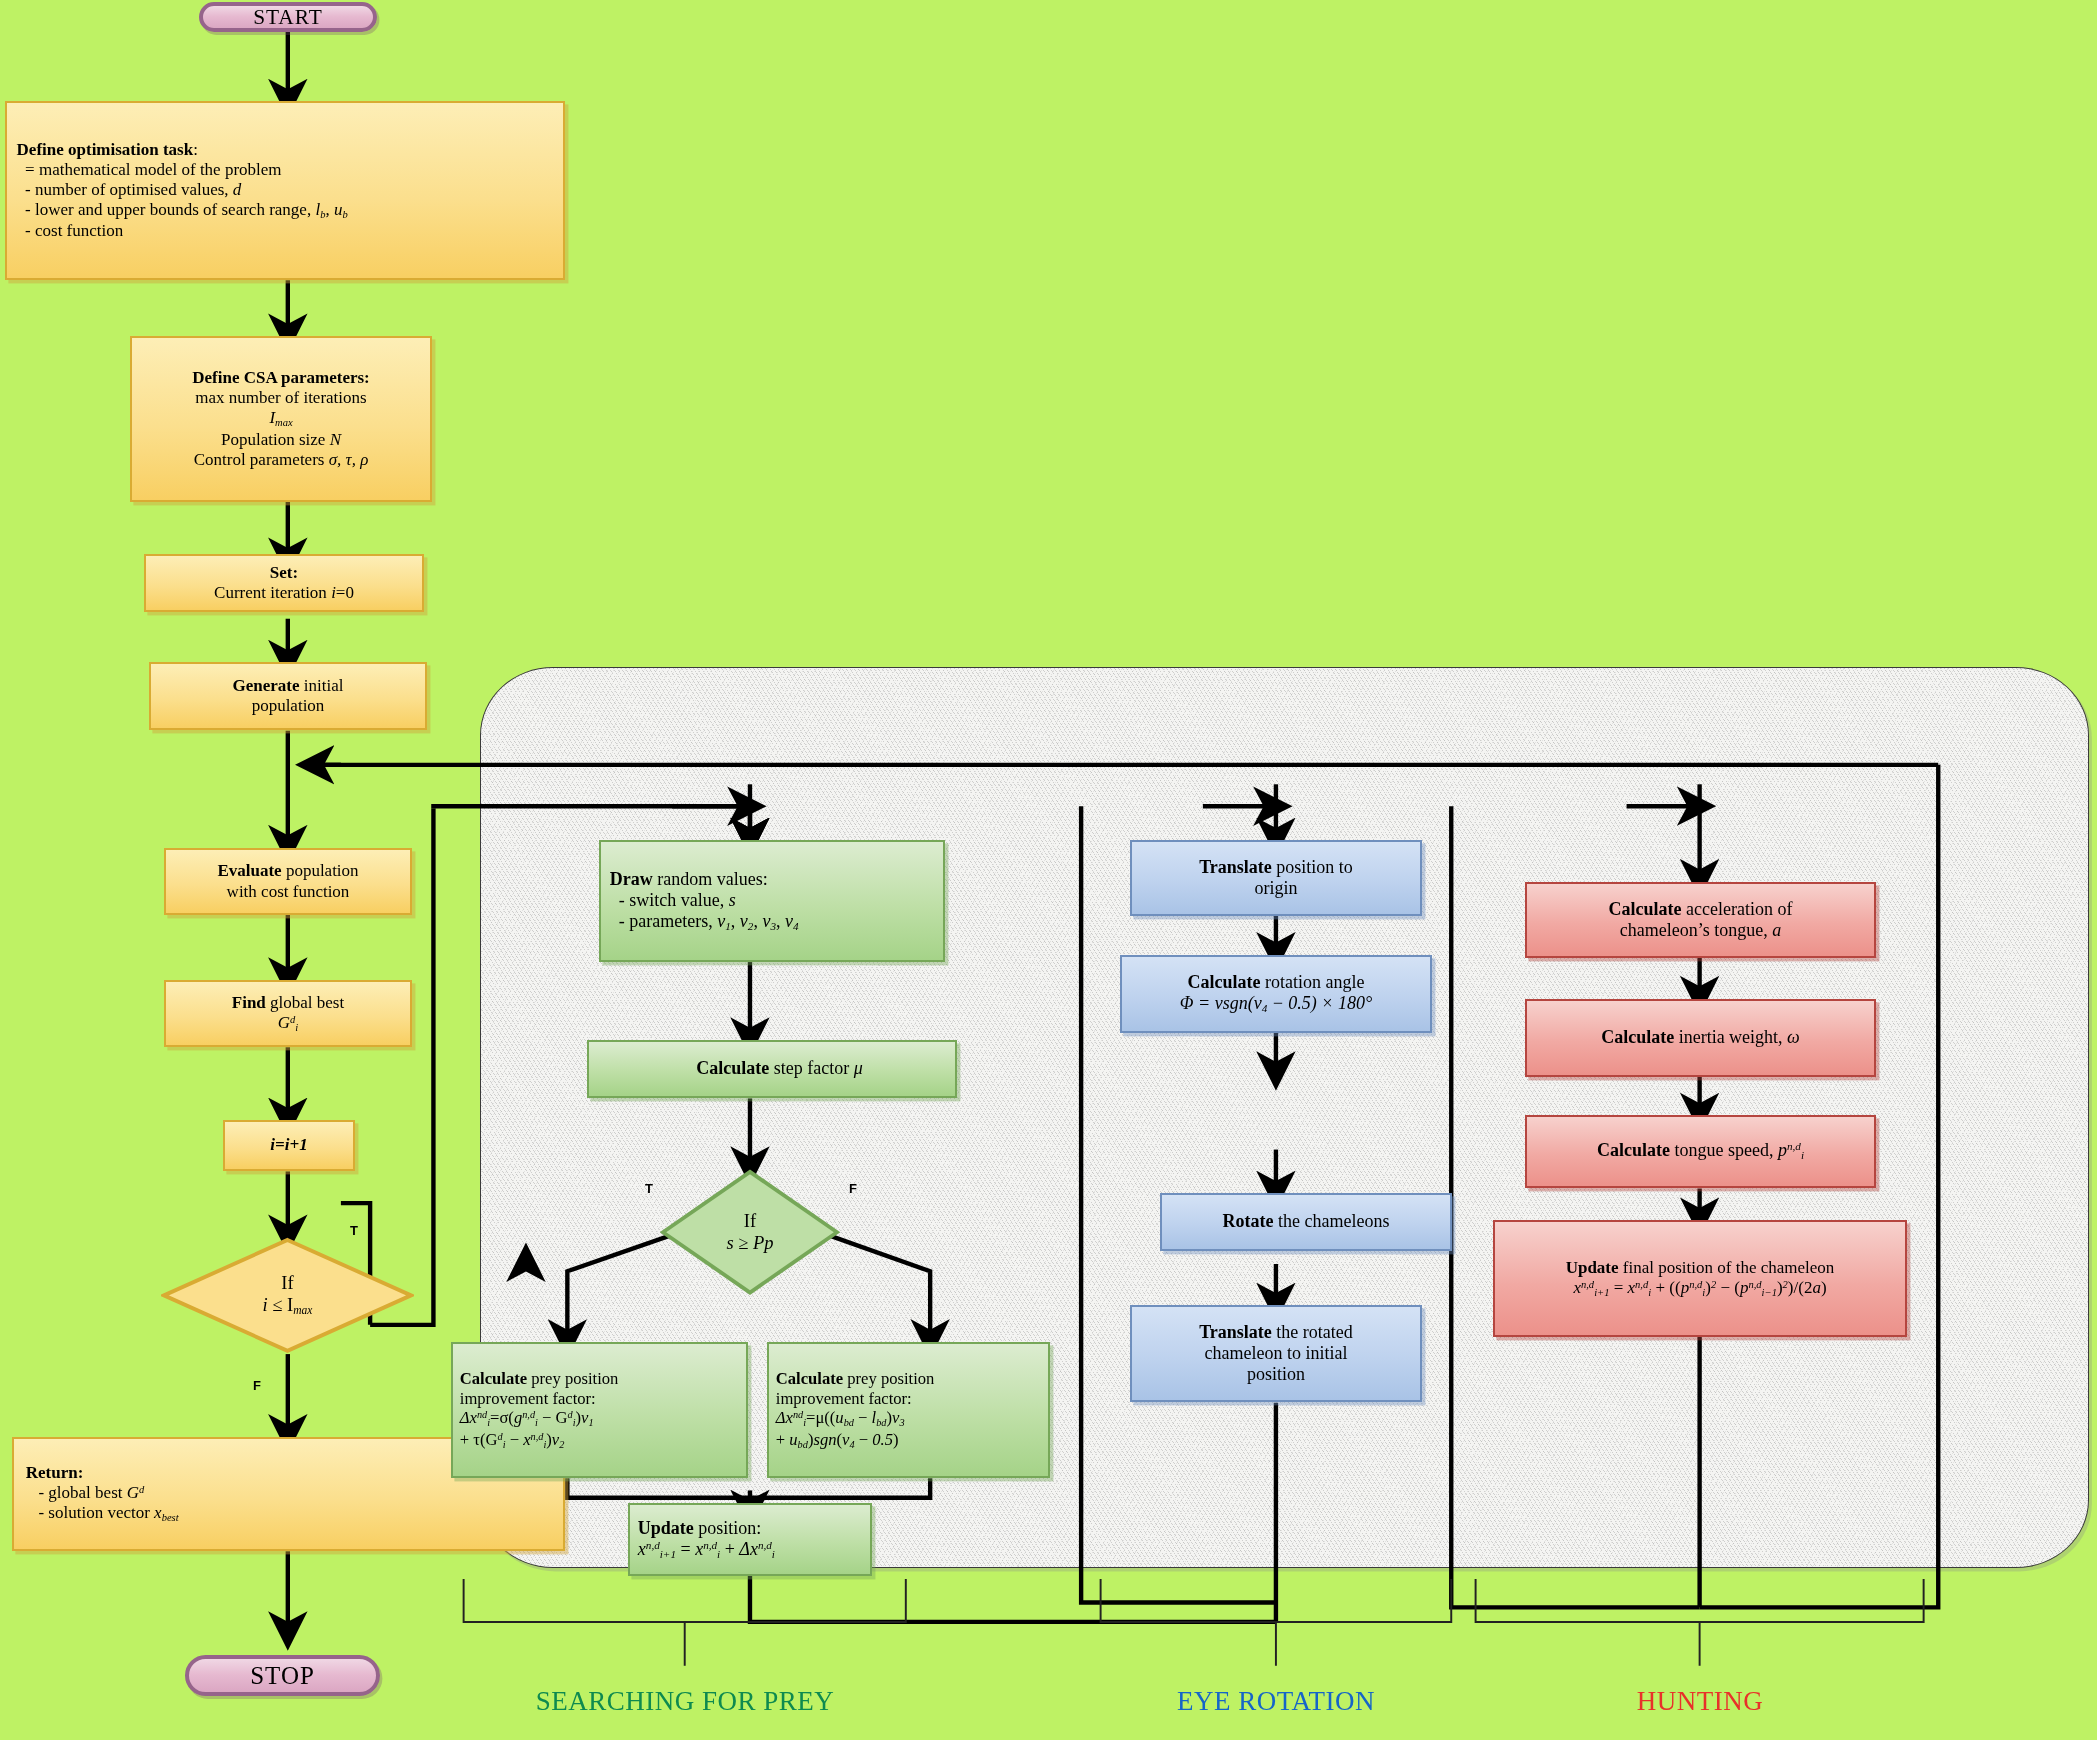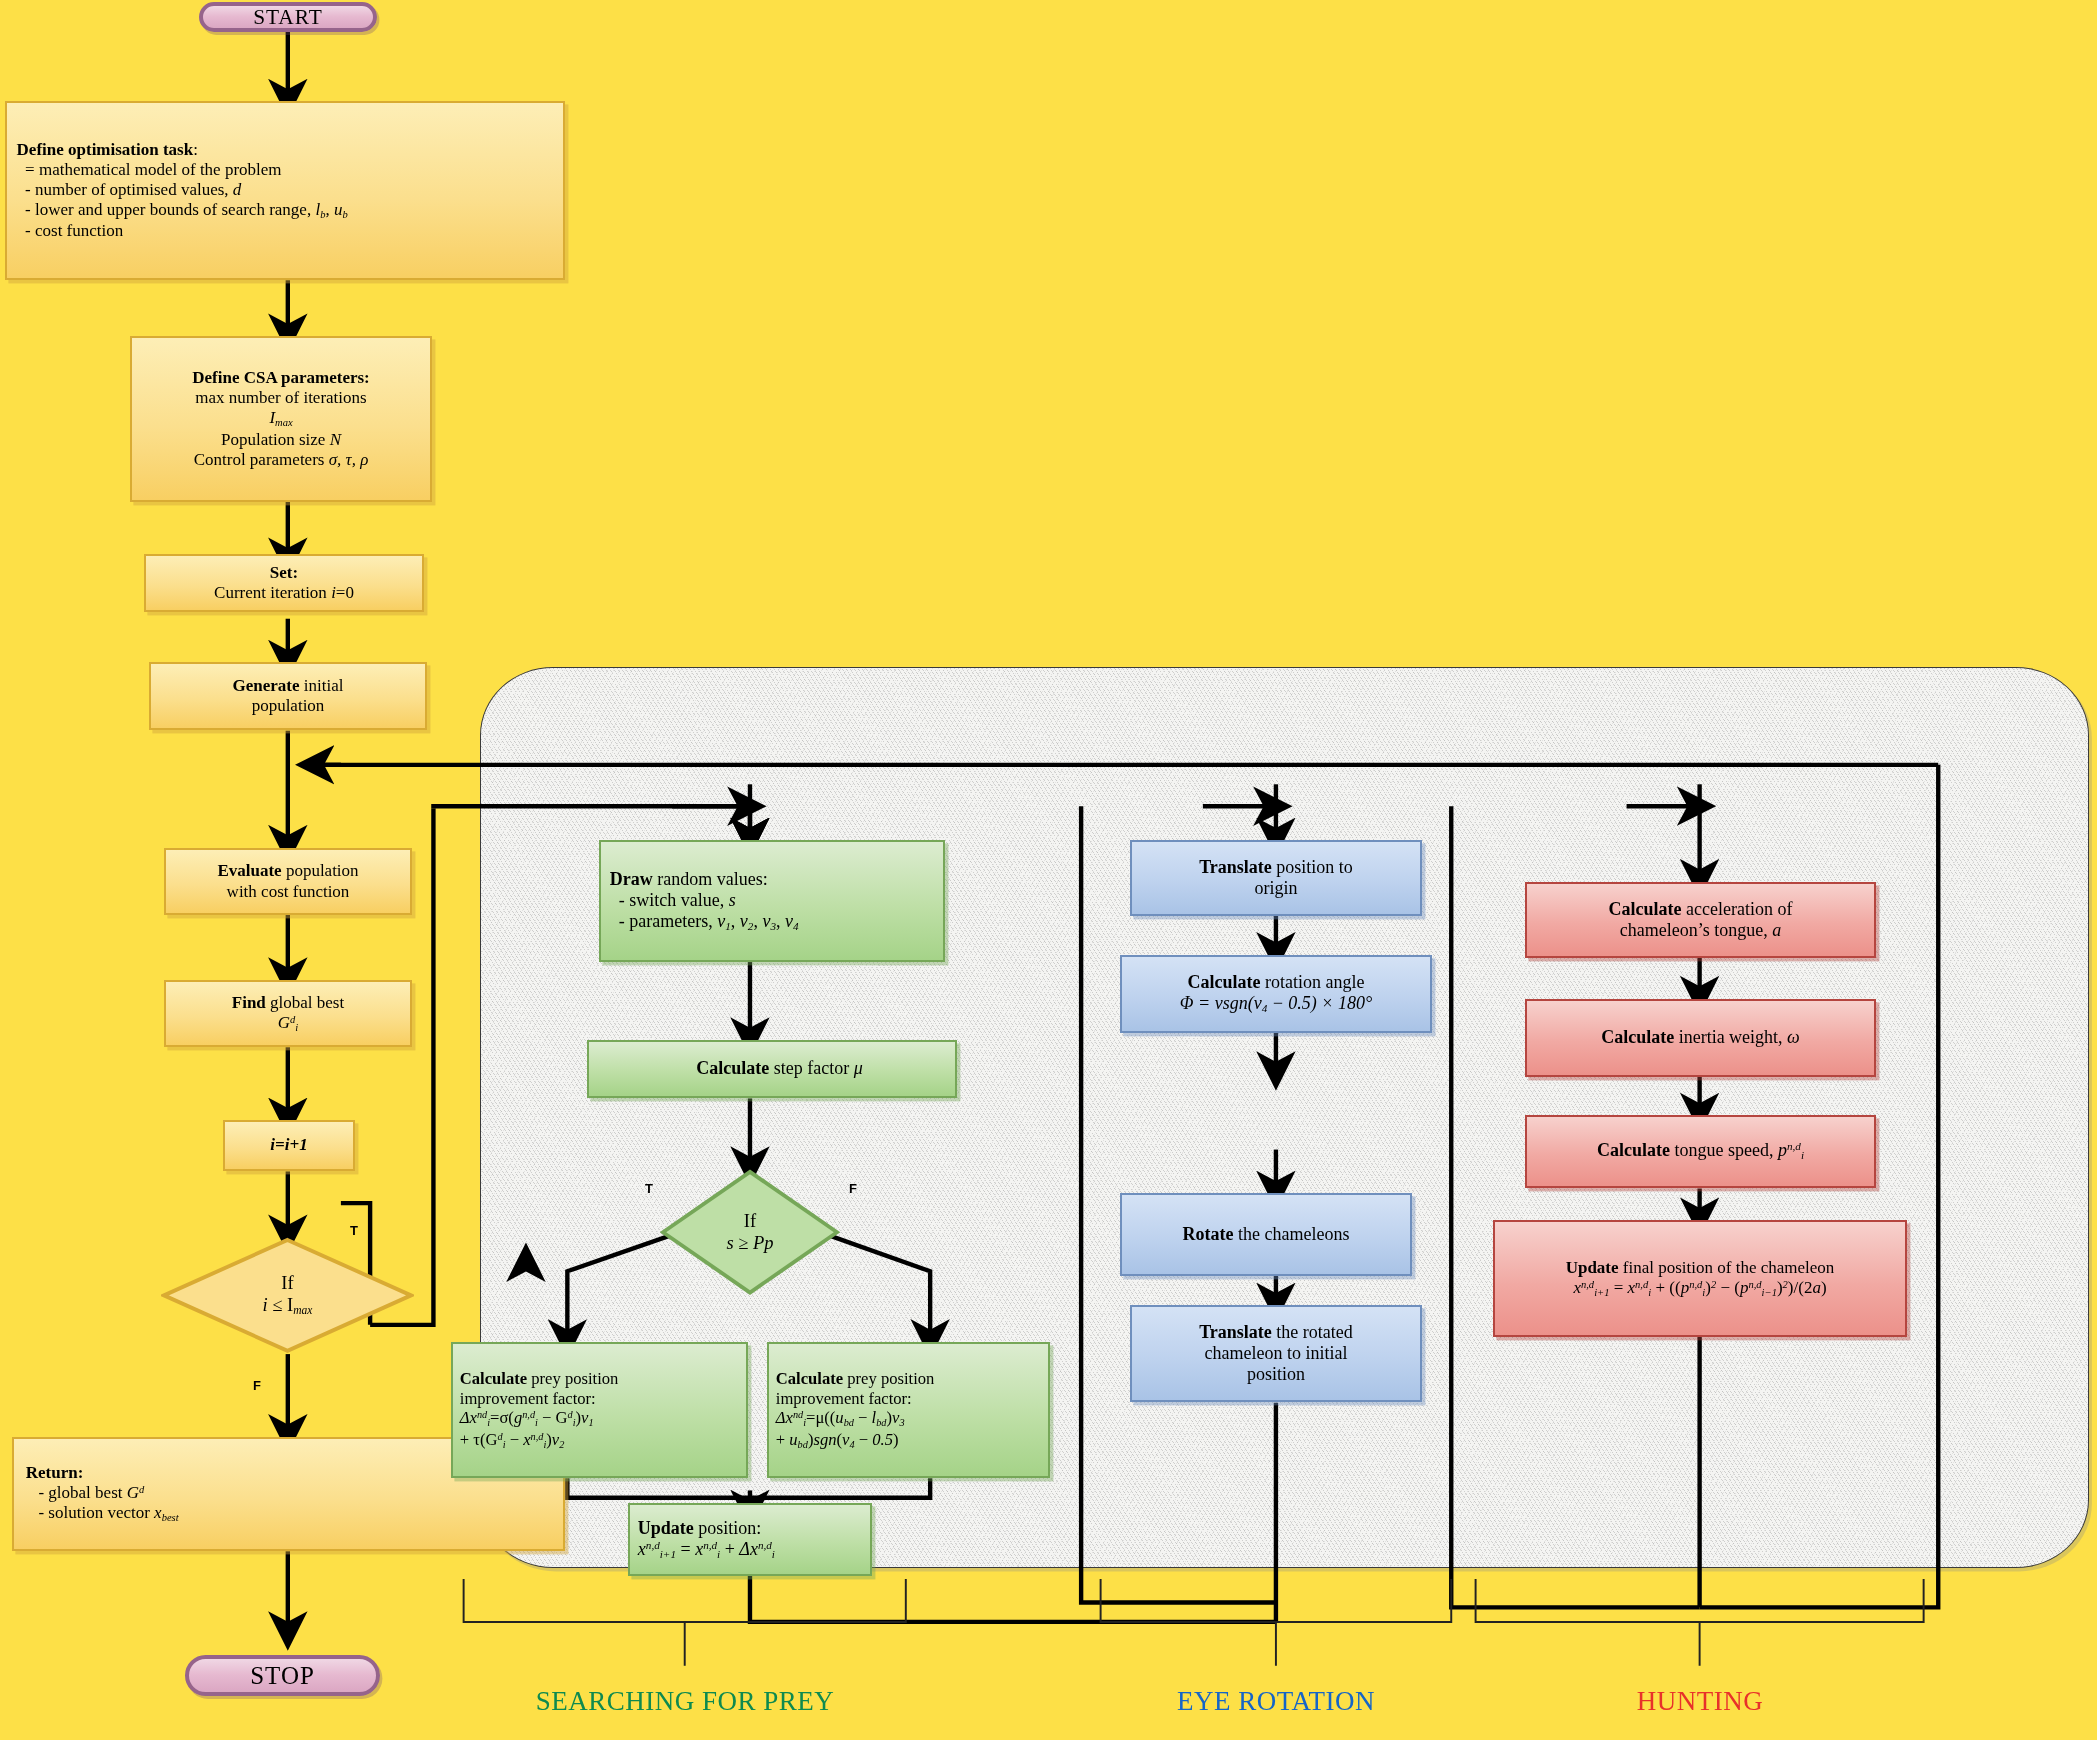--- a/index.html
+++ b/index.html
@@ -1,17 +1,17 @@
 <!DOCTYPE html>
 <html style="font-size:7.8px"><head>
 <meta charset="utf-8">
 <style>
   html,body{margin:0;padding:0;background:#ffffff;}
   body{font-family:"Liberation Serif", serif;}
-  #stage{position:relative;width:2097px;height:1741px;background:#fde047;overflow:hidden;}
+  #stage{position:relative;width:2097px;height:1741px;background:#bef264;overflow:hidden;}
 
   
   .node{position:absolute;box-sizing:border-box;display:flex;flex-direction:column;
         align-items:center;justify-content:center;text-align:center;color:#000;
         line-height:1.18;z-index:6;}
   .node .ln{display:block;white-space:nowrap;}
 
   
   .term{border:4.4px solid #96648b;border-radius:34px;
         background:linear-gradient(180deg,#f0d7e4 0%,#e6b9d0 48%,#dba7c3 100%);
@@ -299,21 +299,21 @@
   </div>
 
   <div class="node blu" style="left:1120px;top:955px;width:312px;height:78px;">
     <div id="n-b2" style="width:100%;">
         <span class="ln"><span class="b">Calculate</span> rotation angle</span>
         <span class="ln"><i>Φ = vsgn(v<sub>4</sub> − 0.5) × 180°</i></span>
       </div>
   </div>
 
 
-  <div class="node blu" style="left:1120px;top:1193px;width:292px;height:83px;">
+  <div class="node blu" style="left:1160px;top:1193px;width:292px;height:58px;">
     <div id="n-b4" style="width:100%;">
         <span class="ln"><span class="b">Rotate</span> the chameleons</span>
       </div>
   </div>
 
   <div class="node blu" style="left:1130px;top:1305px;width:292px;height:97px;">
     <div id="n-b5" style="width:100%;">
         <span class="ln"><span class="b">Translate</span> the rotated</span>
         <span class="ln">chameleon to initial</span>
         <span class="ln">position</span>

